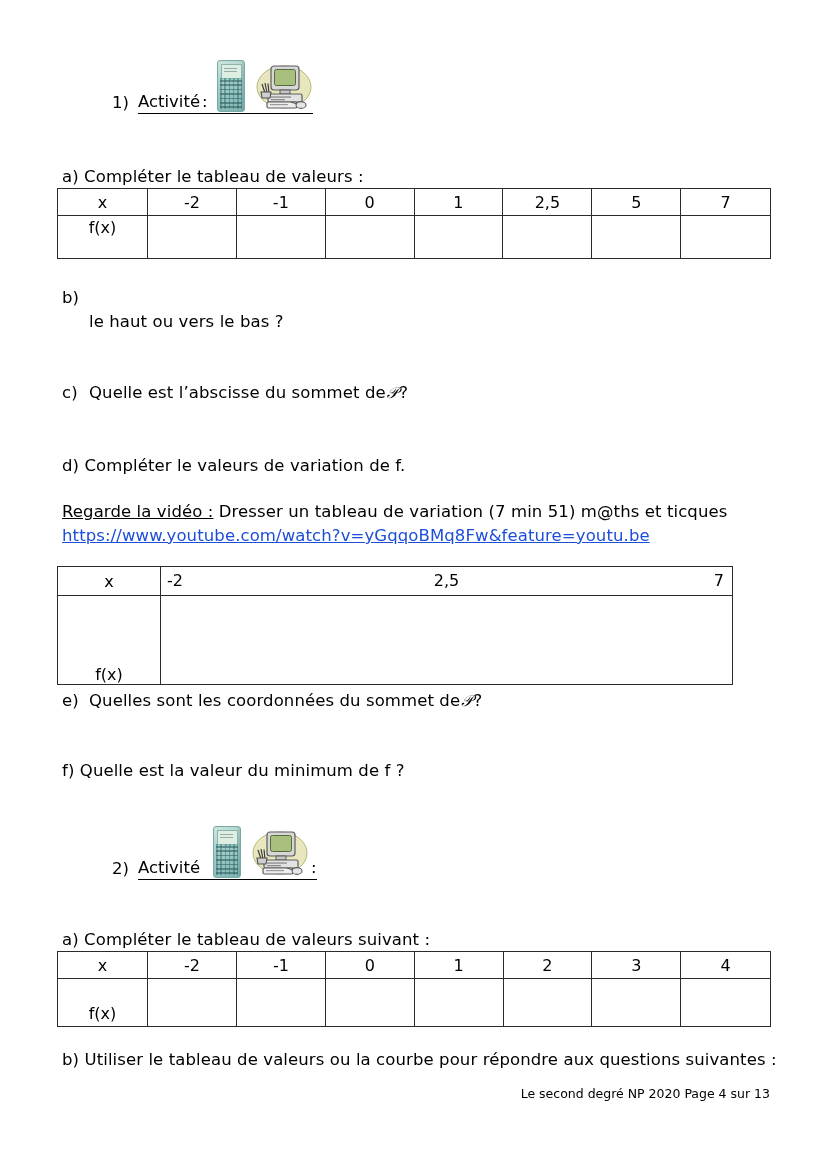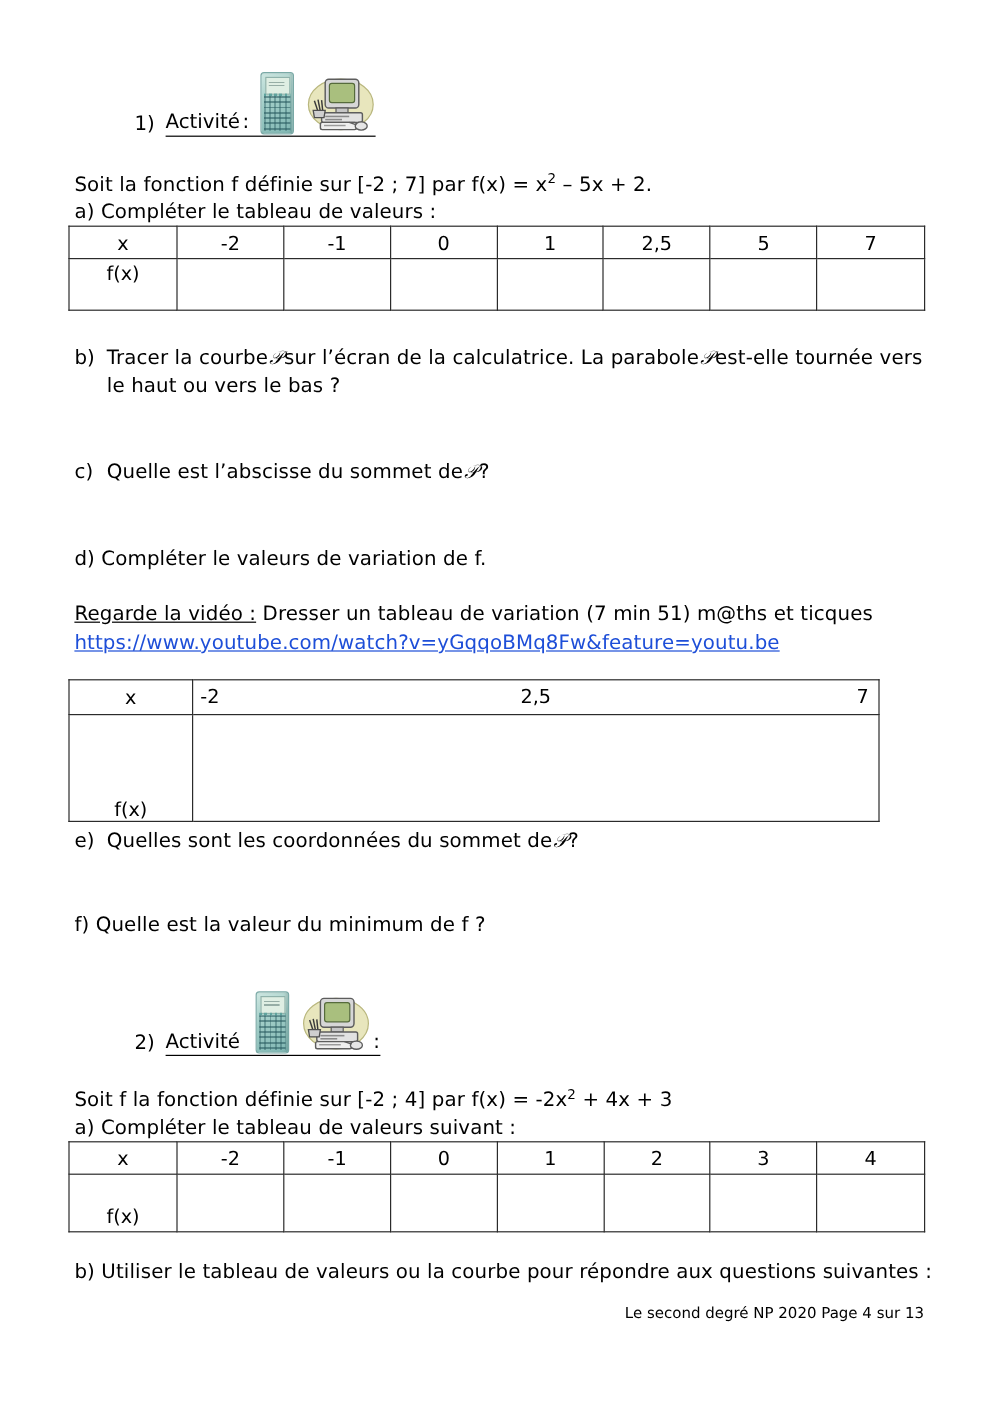--- a/index.html
+++ b/index.html
@@ -204,23 +204,20 @@
             <path d="M9 24 L12 33"></path>
             <path d="M12 23 L14 33"></path>
             <path d="M15 23.5 L16 33"></path>
           </g>
           <path d="M8 32 L18 32 L17 38 L9 38 Z" fill="#cfcfcf" stroke="#4f4f4f" stroke-width="1.1"></path>
         </svg>
       </span>
     </span>
   </div>
 
-  <div class="txt" style="left:62px; top:143px;">
-    <span>Soit la fonction f définie sur [-2 ; 7] par f(x) = x</span><sup>2</sup><span> – 5x + 2.</span>
-  </div>
 
   <div class="txt" style="left:62px; top:166px;">a)  Compléter le tableau de valeurs :</div>
 
   <table class="grid t1" style="left:57px; top:188px; width:714px;">
     <tbody>
         <tr class="r-head">
       <td style="width:90px">x</td>
       <td style="width:89px">-2</td>
       <td style="width:89px">-1</td>
       <td style="width:89px">0</td>
@@ -236,23 +233,20 @@
       <td></td>
       <td></td>
       <td></td>
       <td></td>
       <td></td>
     </tr>
   </tbody>
     </table>
 
   <div class="txt" style="left:62px; top:287px;">b)</div>
-  <div class="txt" style="left:89px; top:287px;">
-    <span>Tracer la courbe</span><span class="script-p">𝒫</span><span>sur l’écran de la calculatrice. La parabole</span><span class="script-p">𝒫</span><span>est-elle tournée vers</span>
-  </div>
   <div class="txt" style="left:89px; top:311px;text-align:center;">le haut ou vers le bas ?</div>
 
   <div class="txt" style="left:62px; top:382px;">c)</div>
   <div class="txt" style="left:89px; top:382px;">
     <span>Quelle est l’abscisse du sommet de</span><span class="script-p">𝒫</span><span>?</span>
   </div>
 
   <div class="txt" style="left:62px; top:455px;">d)  Compléter le valeurs de variation de f.</div>
 
   <div class="txt" style="left:62px; top:501px;">
@@ -312,23 +306,20 @@
             <path d="M12 23 L14 33"></path>
             <path d="M15 23.5 L16 33"></path>
           </g>
           <path d="M8 32 L18 32 L17 38 L9 38 Z" fill="#cfcfcf" stroke="#4f4f4f" stroke-width="1.1"></path>
         </svg>
       </span>
       <span class="act-colon">:</span>
     </span>
   </div>
 
-  <div class="txt" style="left:62px; top:906px;">
-    <span>Soit f la fonction définie sur [-2 ; 4] par f(x) = -2x</span><sup>2</sup><span> + 4x + 3</span>
-  </div>
 
   <div class="txt" style="left:62px; top:929px;">a)  Compléter le tableau de valeurs suivant :</div>
 
   <table class="grid t2" style="left:57px; top:951px; width:714px;">
     <tbody>
         <tr class="r-head">
       <td style="width:90px">x</td>
       <td style="width:89px">-2</td>
       <td style="width:89px">-1</td>
       <td style="width:89px">0</td>

